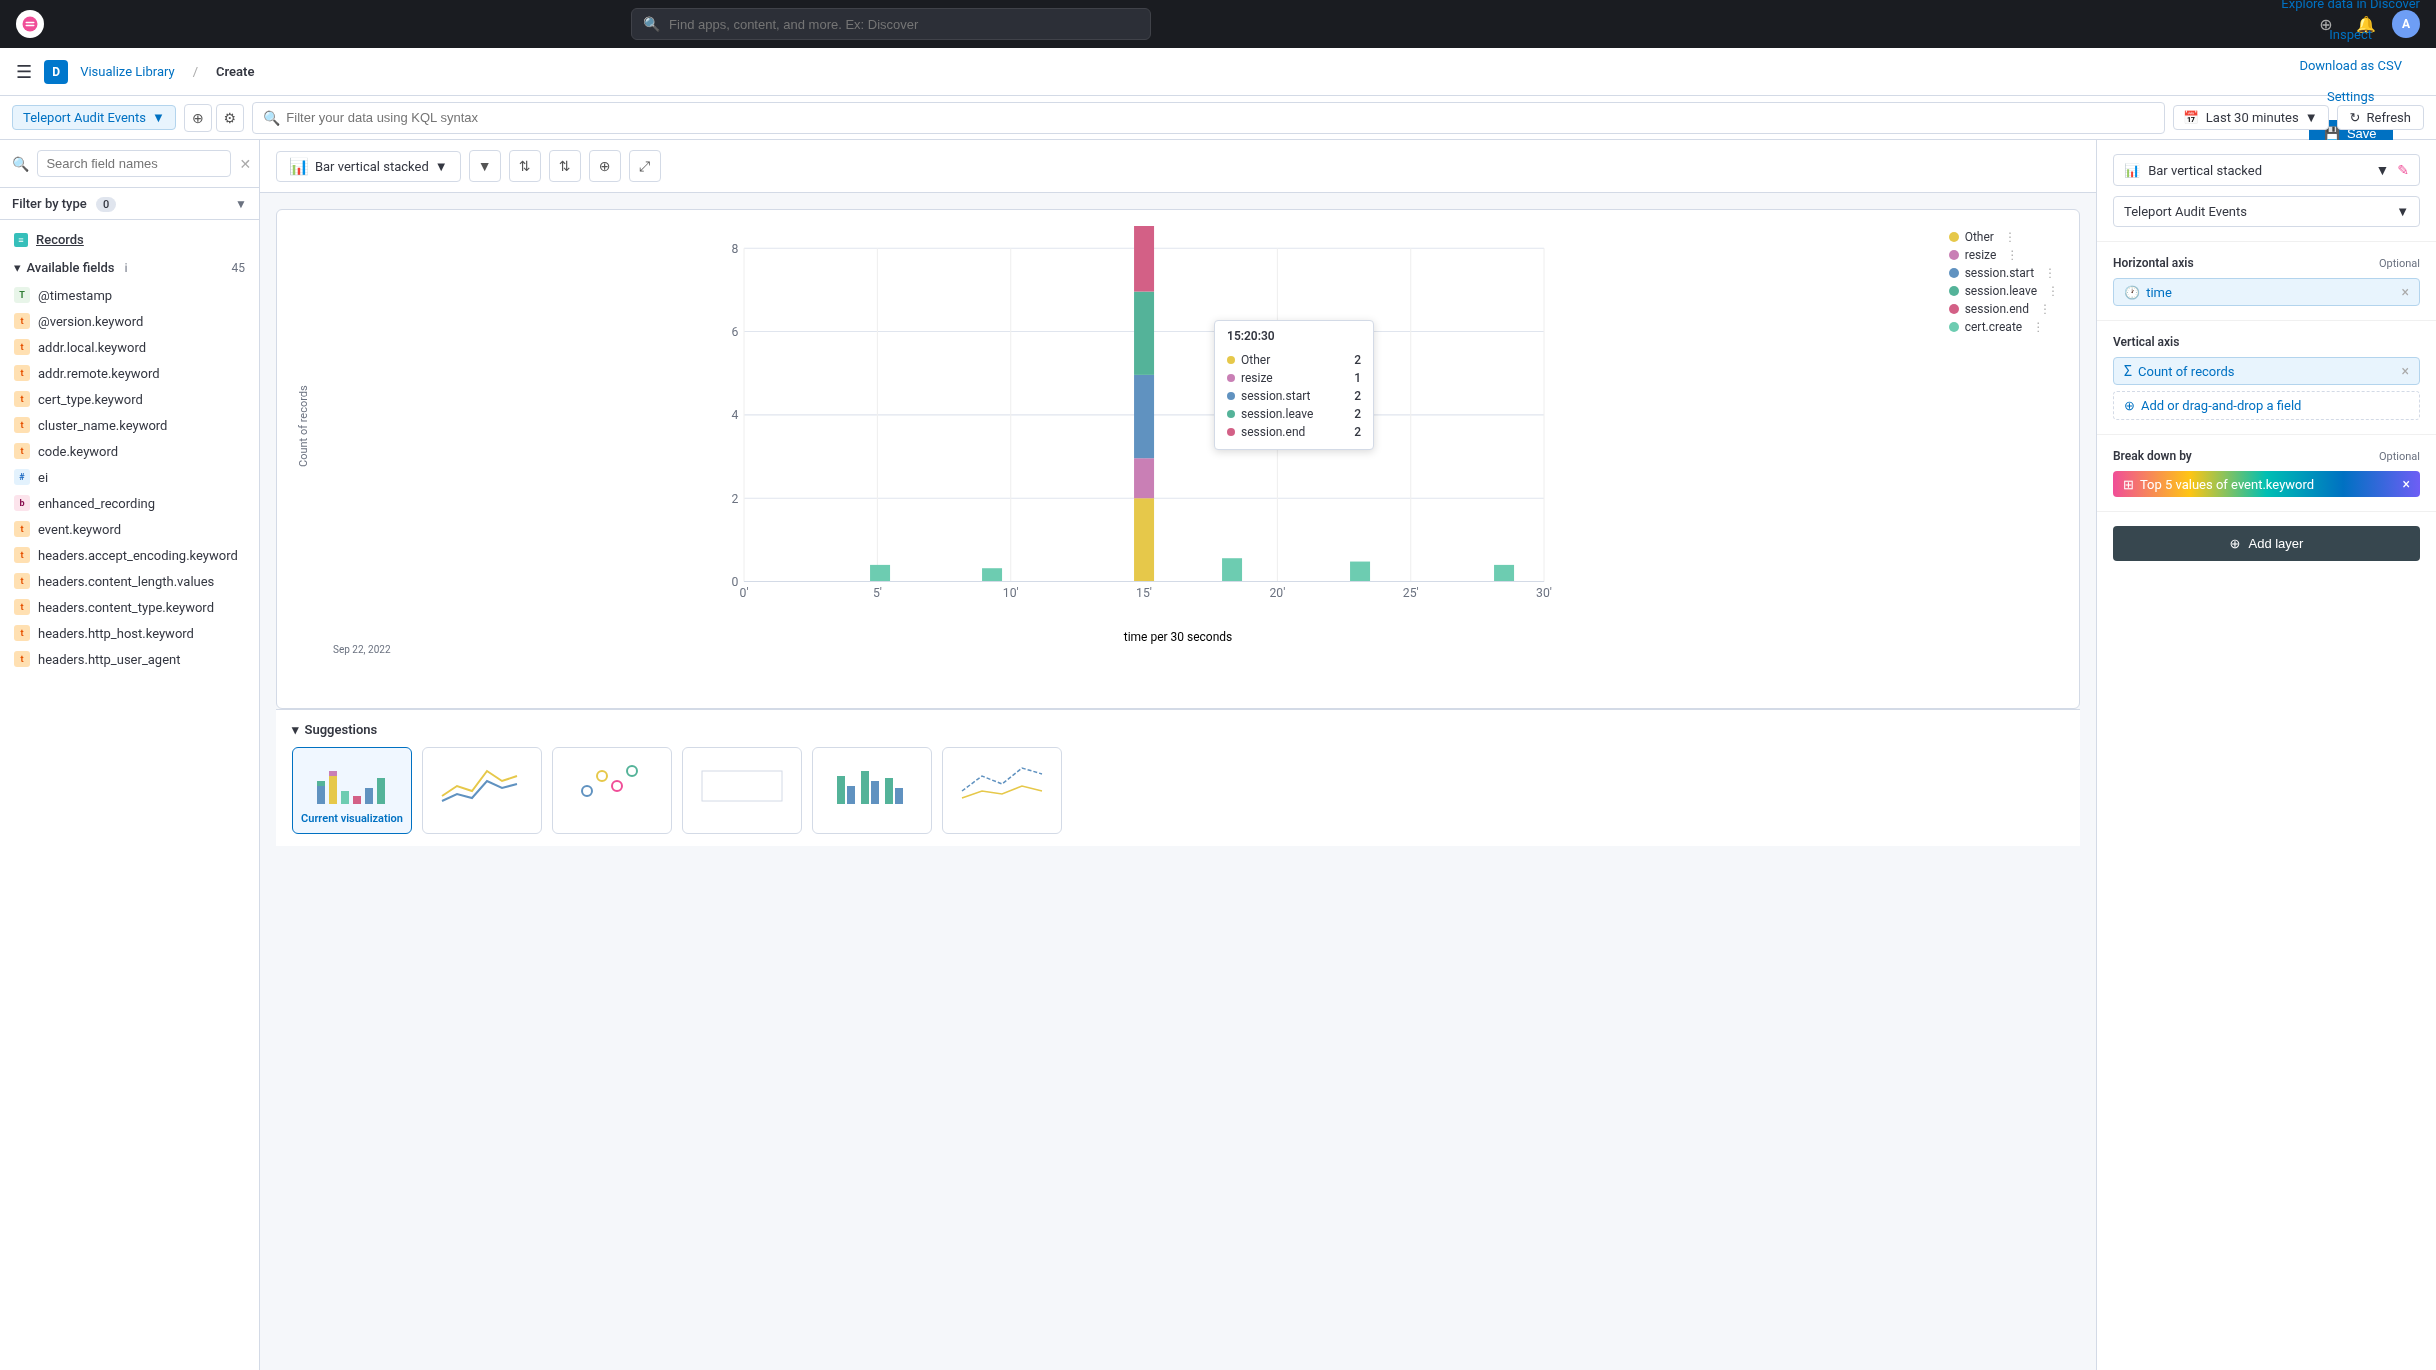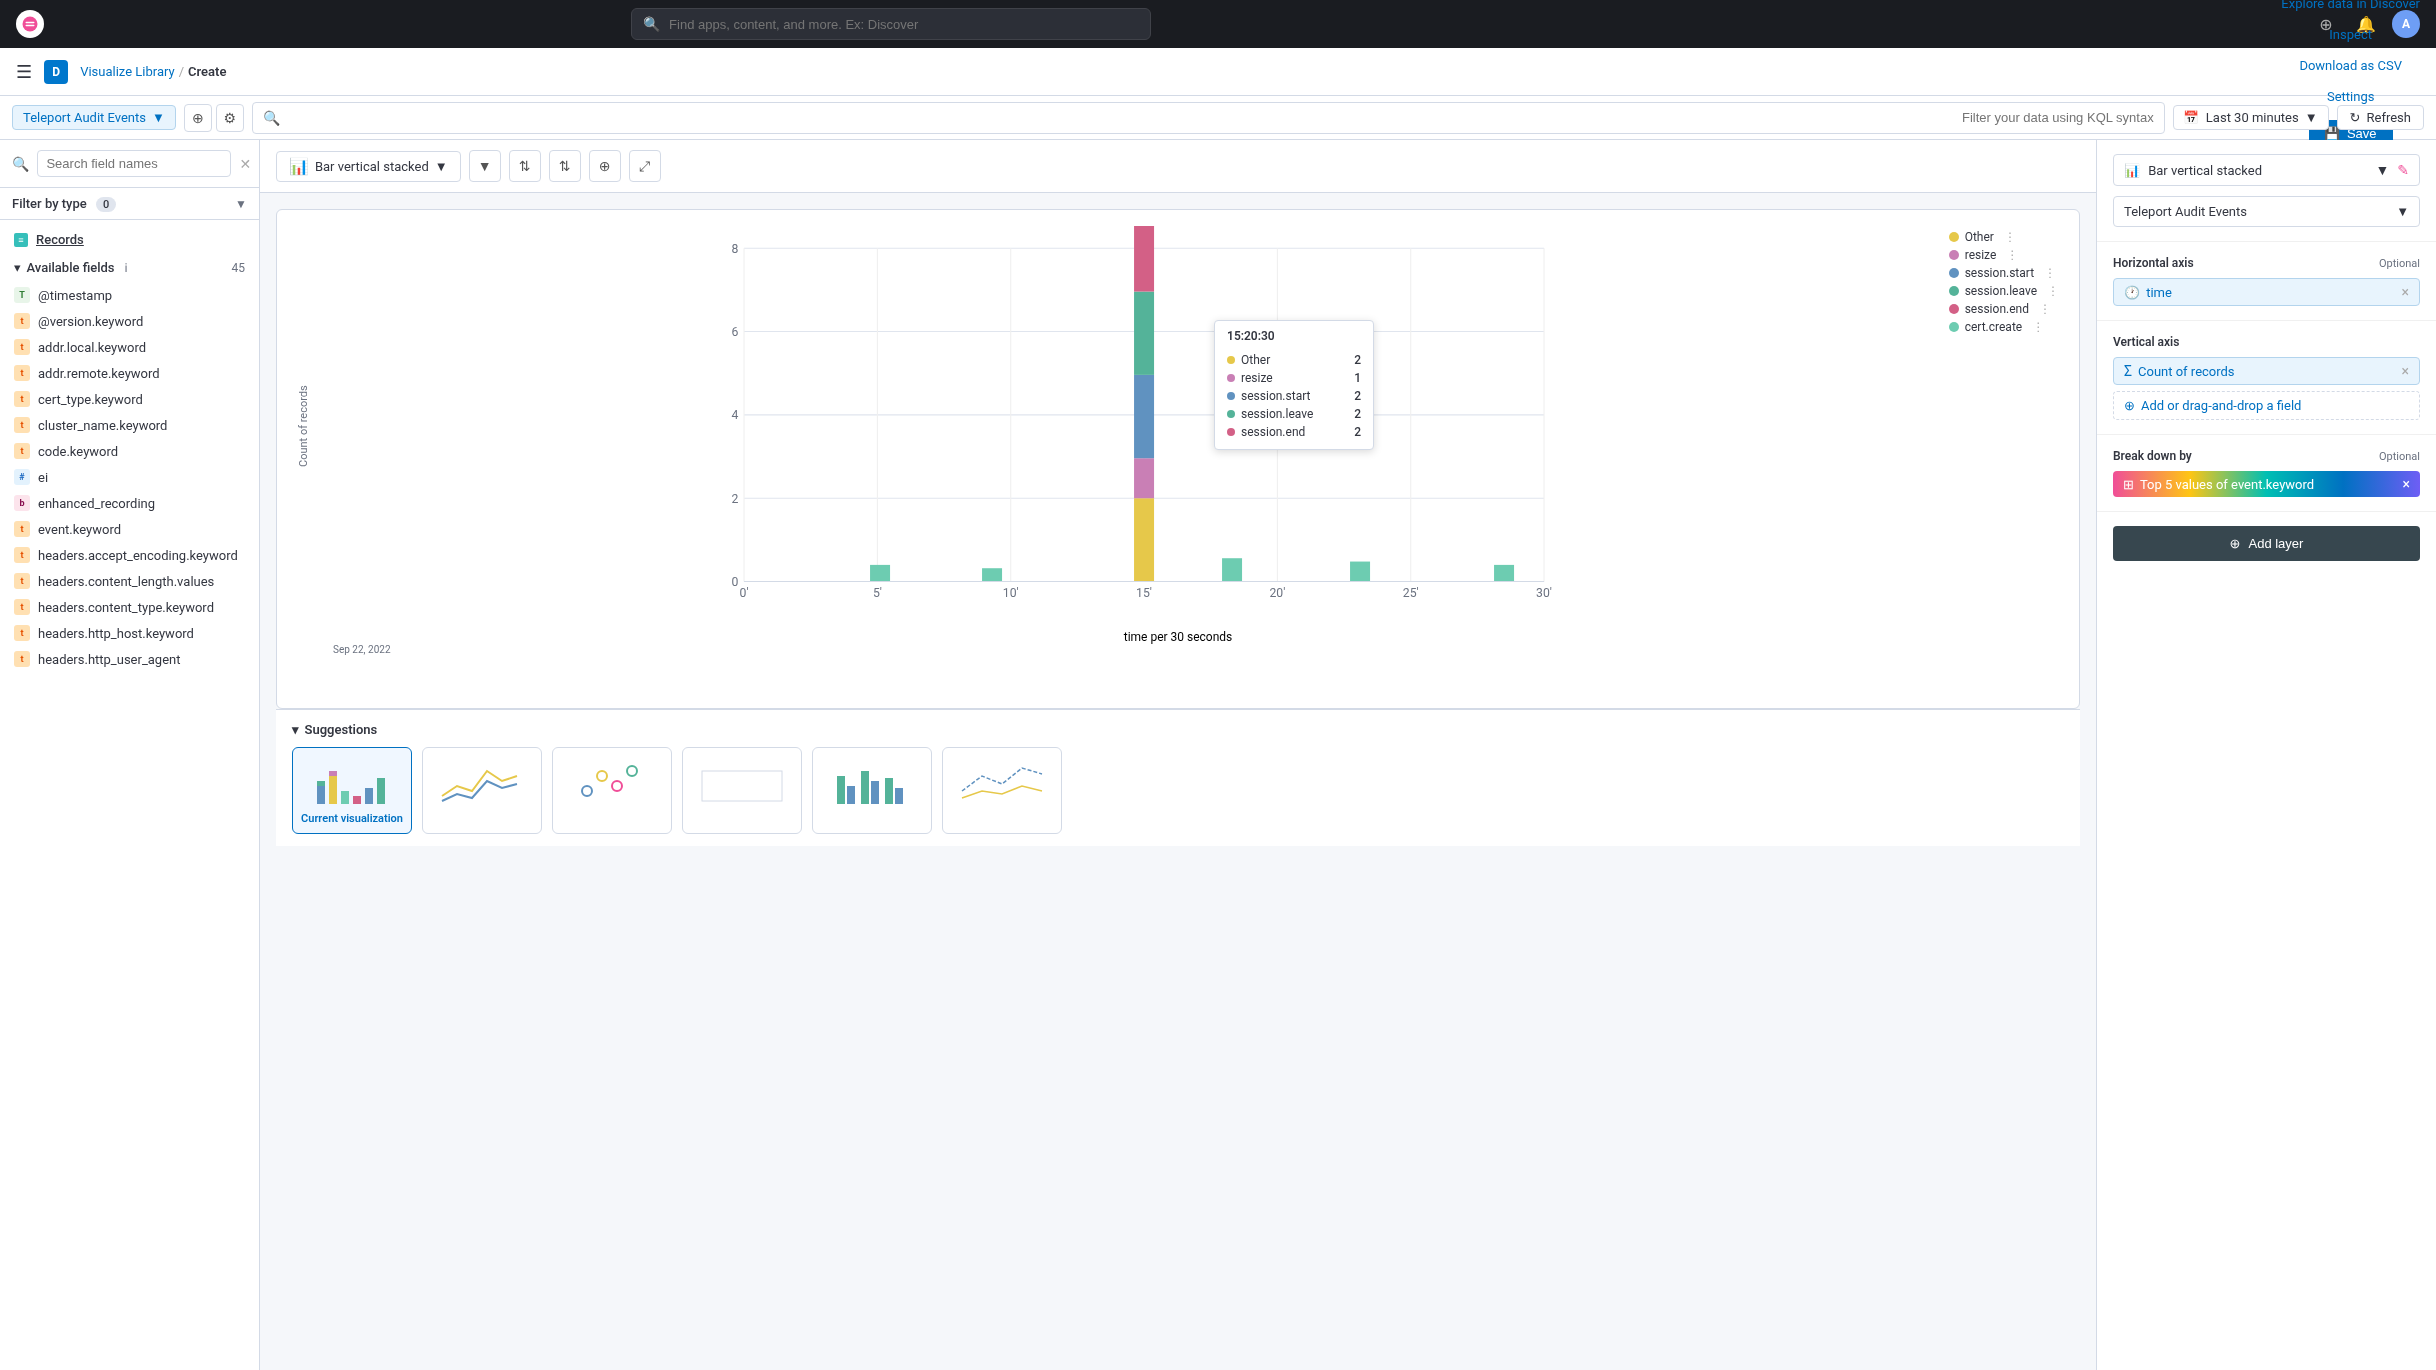--- a/index.html
+++ b/index.html
@@ -46,21 +46,21 @@
     
     .second-nav {
       background: #fff; border-bottom: 1px solid #d3dae6;
       height: 48px; display: flex; align-items: center; padding: 0 16px; gap: 12px;
     }
     .hamburger { font-size: 18px; cursor: pointer; color: #343741; }
     .nav-workspace {
       width: 24px; height: 24px; border-radius: 4px; background: #0077cc;
       display: flex; align-items: center; justify-content: center; color: #fff; font-size: 12px; font-weight: bold;
     }
-    .breadcrumb { display: flex; align-items: center; gap: 4px; font-size: 13px; }
+    .breadcrumb { display: flex; align-items: center; gap: 18px; font-size: 13px; }
     .breadcrumb-item { color: #0071c2; cursor: pointer; }
     .breadcrumb-sep { color: #aaa; }
     .breadcrumb-current { color: #343741; font-weight: 600; }
     .second-nav-right { margin-left: auto; display: flex; align-items: center; gap: 16px; flex-direction: column; }
     .nav-action { color: #0071c2; cursor: pointer; font-size: 13px; }
     .save-btn {
       background: #0071c2; color: #fff; border: none; border-radius: 4px;
       padding: 6px 16px; cursor: pointer; font-size: 13px; display: flex; align-items: center; gap: 6px;
     }
 
@@ -298,21 +298,21 @@
   <div class="index-badge">
     <span>Teleport Audit Events</span>
     <span>▼</span>
   </div>
   <div class="filter-icons">
     <div class="filter-icon-btn">⊕</div>
     <div class="filter-icon-btn">⚙</div>
   </div>
   <div class="filter-input-wrap">
     <span style="color:#aaa;">🔍</span>
-    <input style="border: none; outline: none; font-size: 13px; width: 100%; text-align: right;" placeholder="Filter your data using KQL syntax">
+    <input style="border: none; outline: none; font-size: 13px; width: 100%;" placeholder="Filter your data using KQL syntax">
   </div>
   <div class="time-picker">
     <span>📅</span>
     <span>Last 30 minutes</span>
     <span>▼</span>
   </div>
   <div class="refresh-btn">
     <span>↻</span>
     <span>Refresh</span>
   </div>

